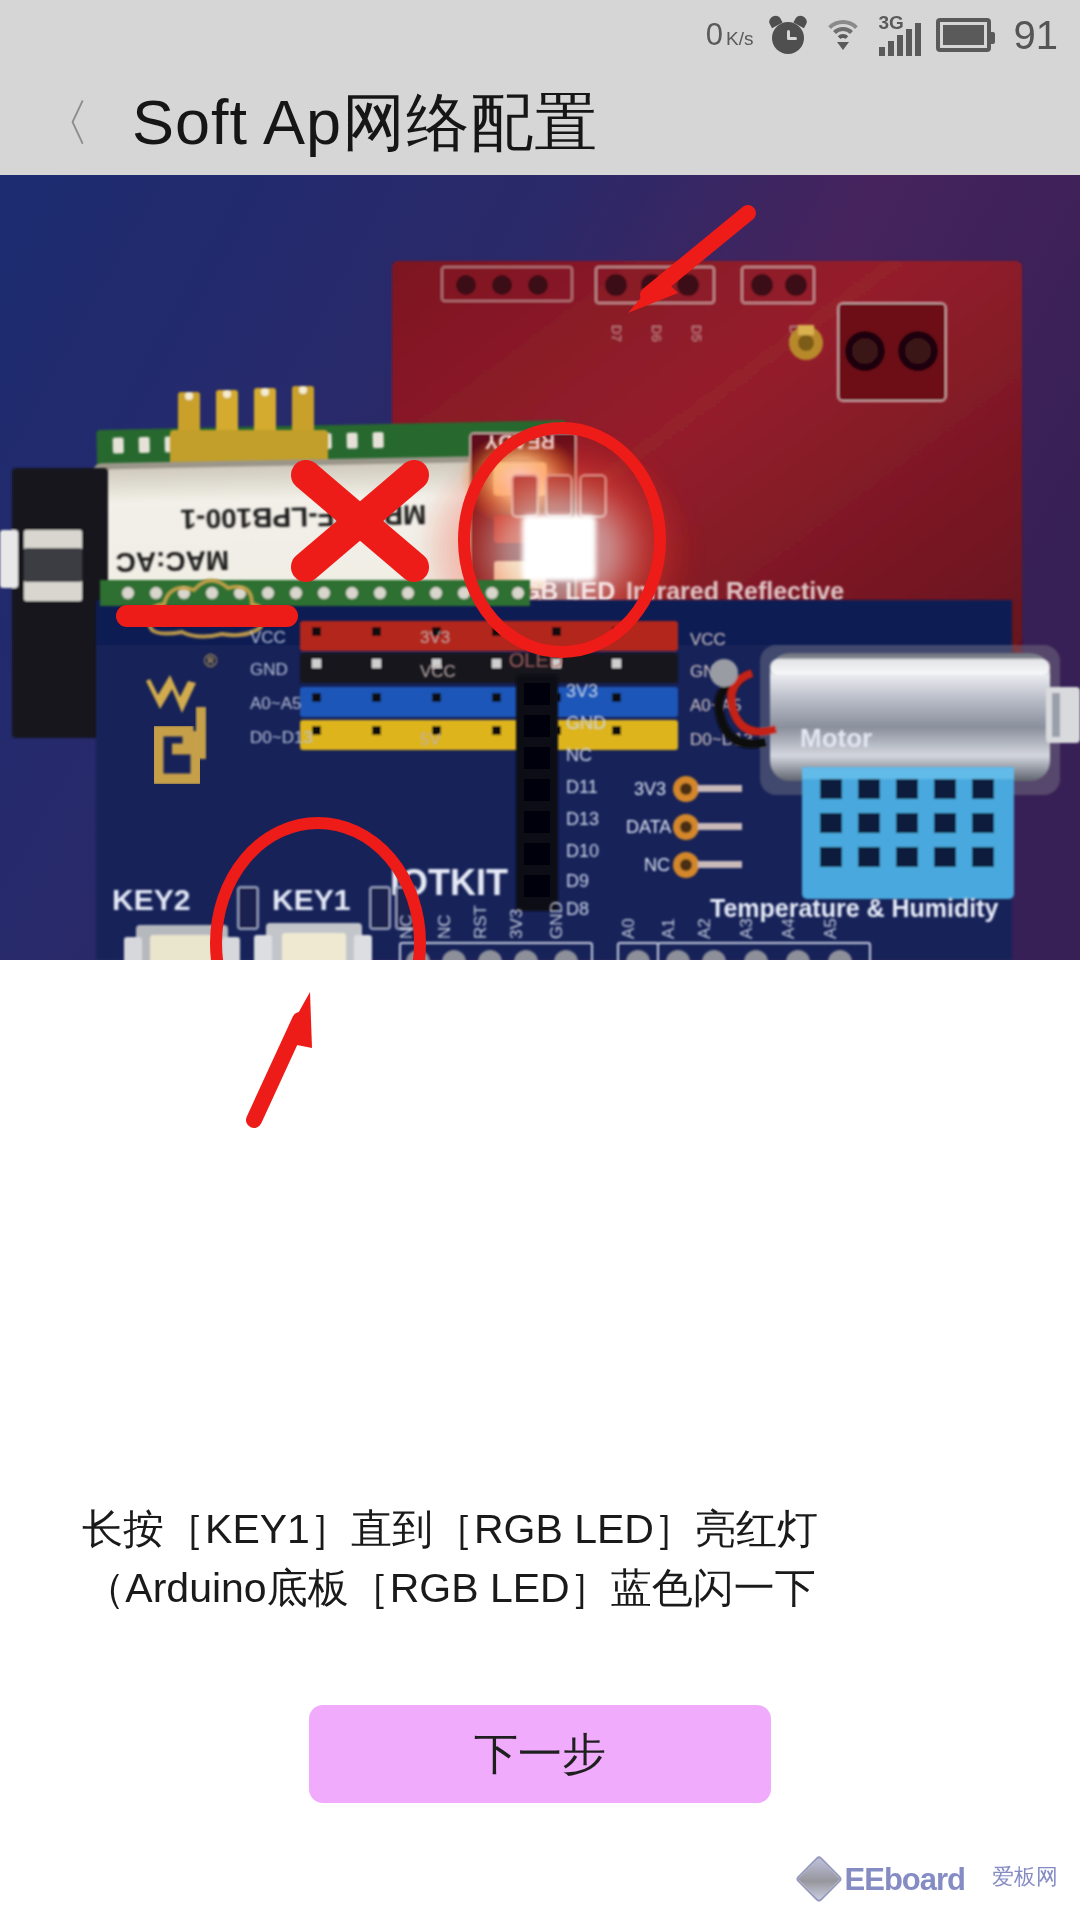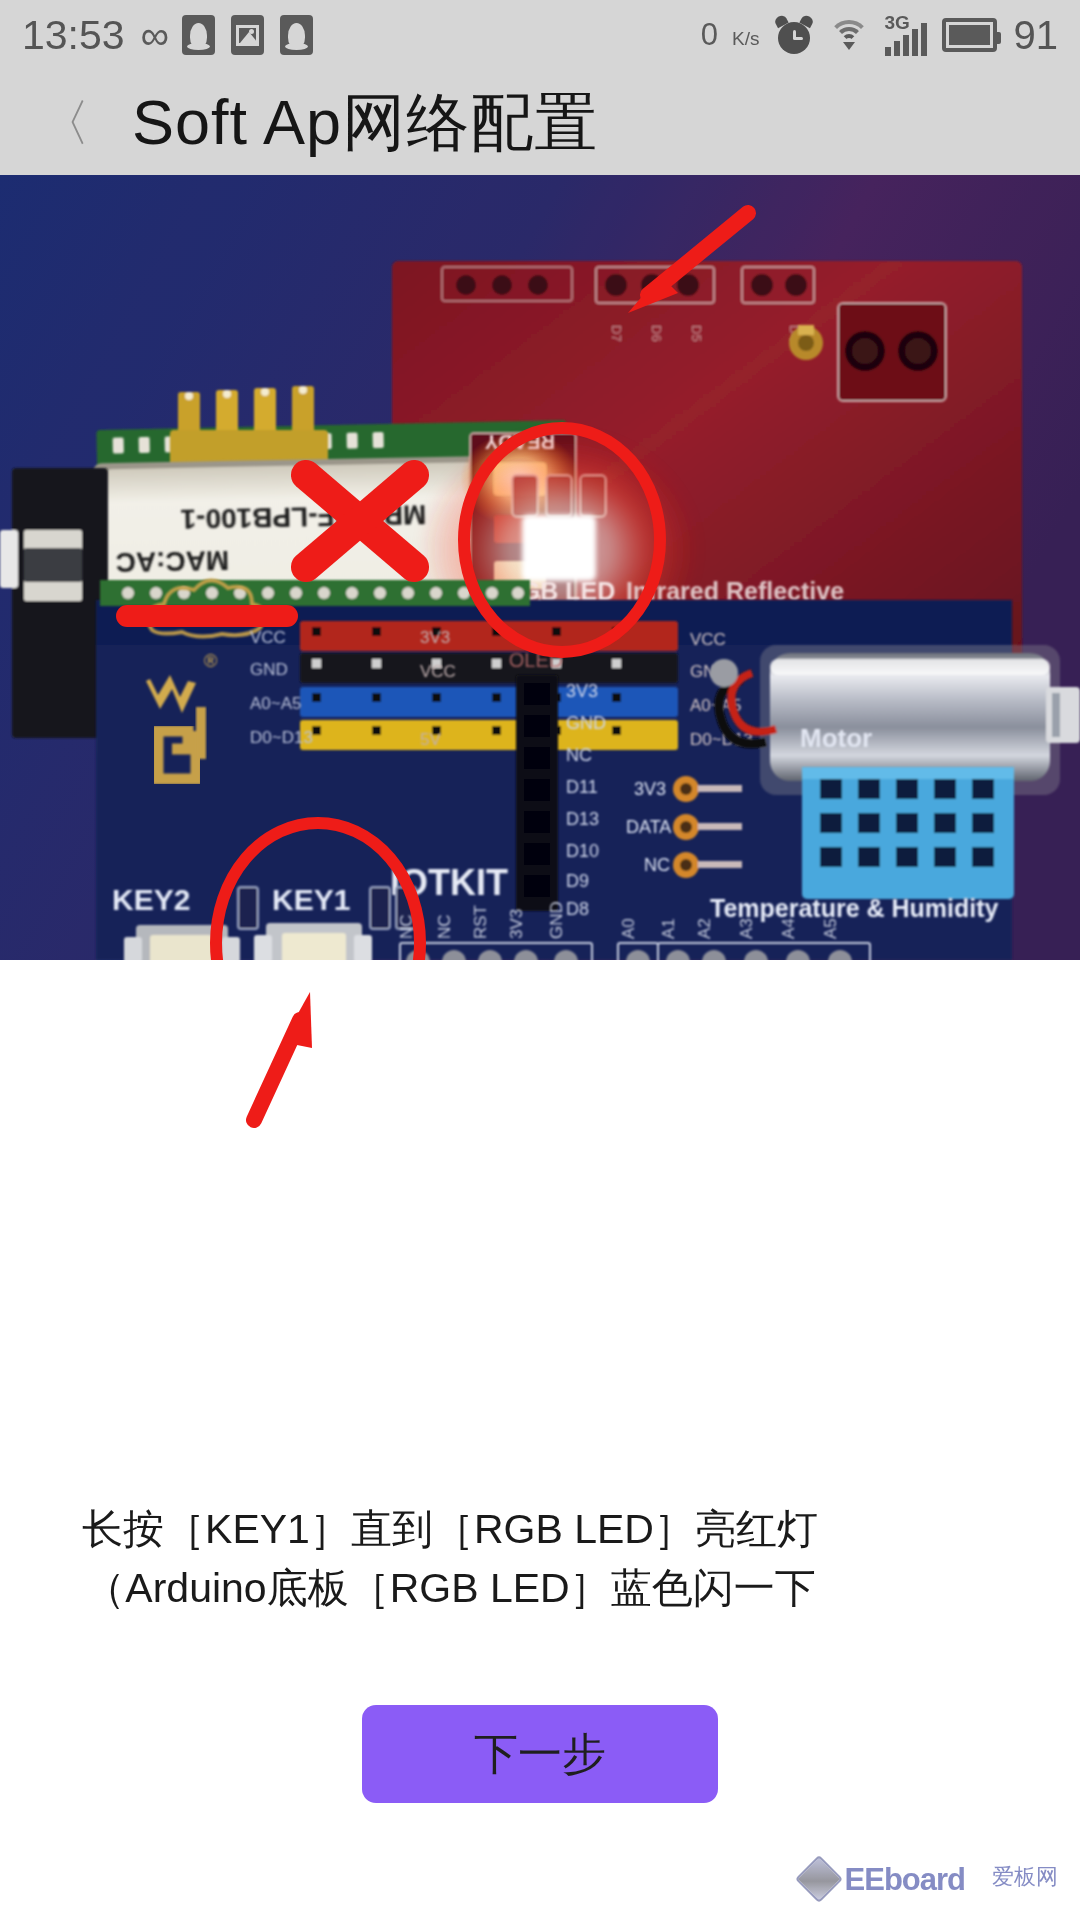--- a/index.html
+++ b/index.html
@@ -14,22 +14,22 @@
   
   .statusbar{
     position:absolute; top:0; left:0; width:1080px; height:70px;
     background:#d6d6d6; display:flex; align-items:center;
     padding:0 22px; color:#5c5c5c;
   }
   .sb-left{ display:flex; align-items:center; gap:16px; }
   .sb-right{ margin-left:auto; display:flex; align-items:center; gap:15px; }
   .clock-text{ font-size:41px; letter-spacing:0px; color:#555; font-weight:400; }
   .netspeed{ font-size:31px; color:#5a5a5a; display:flex; align-items:baseline; }
-  .netspeed .unit{ font-size:19px; margin-left:14px; line-height:1; }
-  .battpct{ font-size:40px; color:#555; margin-left:2px; }
+  .netspeed .unit{ font-size:19px; margin-left:3px; line-height:1; }
+  .battpct{ font-size:40px; color:#555; margin-left:8px; }
 
   .icon-infinity{ font-size:40px; line-height:1; color:#5a5a5a; letter-spacing:-3px; }
   .sq-icon{
     width:33px; height:40px; background:#5a5a5a; border-radius:4px;
     display:flex; align-items:center; justify-content:center;
   }
   .penguin{
     width:17px; height:25px; background:#d6d6d6; border-radius:50% 50% 42% 42%;
     position:relative;
   }
@@ -126,21 +126,21 @@
   
   .instruction{
     position:absolute; top:1500px; left:0; width:900px;
     text-align:center; padding:0 55px;
     font-size:41px; line-height:1.45; color:#1a1a1a;
   }
 
   
   .nextbtn{
     position:absolute; top:1705px; left:50%; transform:translateX(-50%);
-    width:356px; height:98px; background:#8b5cf6; border:none; border-radius:14px;
+    width:462px; height:98px; background:#f0abfc; border:none; border-radius:14px;
     font-size:44px; color:#1f1f1f; cursor:pointer;
     font-family:"Liberation Sans","DejaVu Sans",sans-serif;
   }
 
   
   .watermark{
     position:absolute; right:22px; bottom:22px;
     display:flex; align-items:flex-start; gap:9px; opacity:.92;
   }
   .wm-diamond{
@@ -150,33 +150,20 @@
   }
   .wm-text{ font-size:31px; font-weight:bold; color:#7b83c0; letter-spacing:-1px; }
   .wm-cn{ font-size:22px; color:#7b83c0; margin-left:18px; }
 </style>
 </head>
 <body>
 
 <div id="screen">
 
   <div class="statusbar">
-    <div class="sb-left">
-      <span class="clock-text">13:53</span>
-      <span class="icon-infinity">∞</span>
-      <span class="sq-icon">
-          <span class="penguin"></span>
-        </span>
-      <span class="sq-icon">
-          <span class="pic-glyph"></span>
-        </span>
-      <span class="sq-icon">
-          <span class="penguin"></span>
-        </span>
-    </div>
     <div class="sb-right">
       <span class="netspeed">
         <span>0</span>
         <span class="unit">
           <span>K</span>/<span>s</span>
         </span>
       </span>
       <span class="alarm">
         <span class="ear-l"></span>
           <span class="ear-r"></span>

